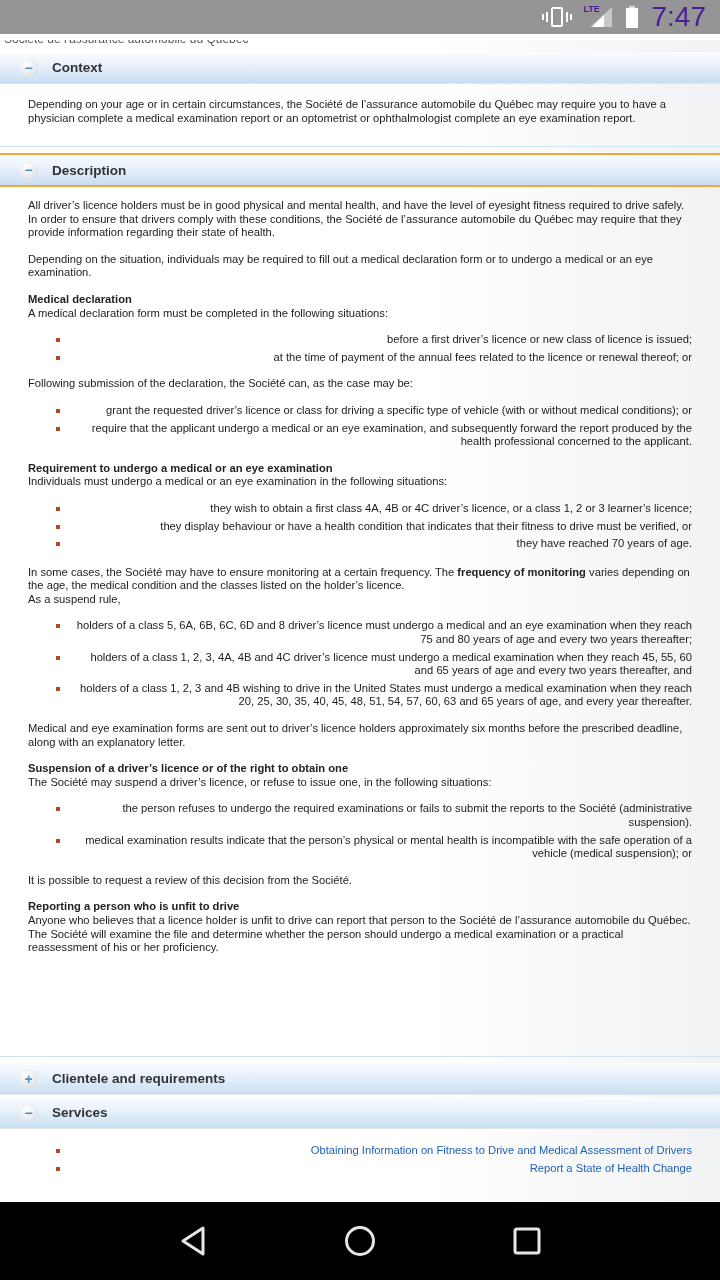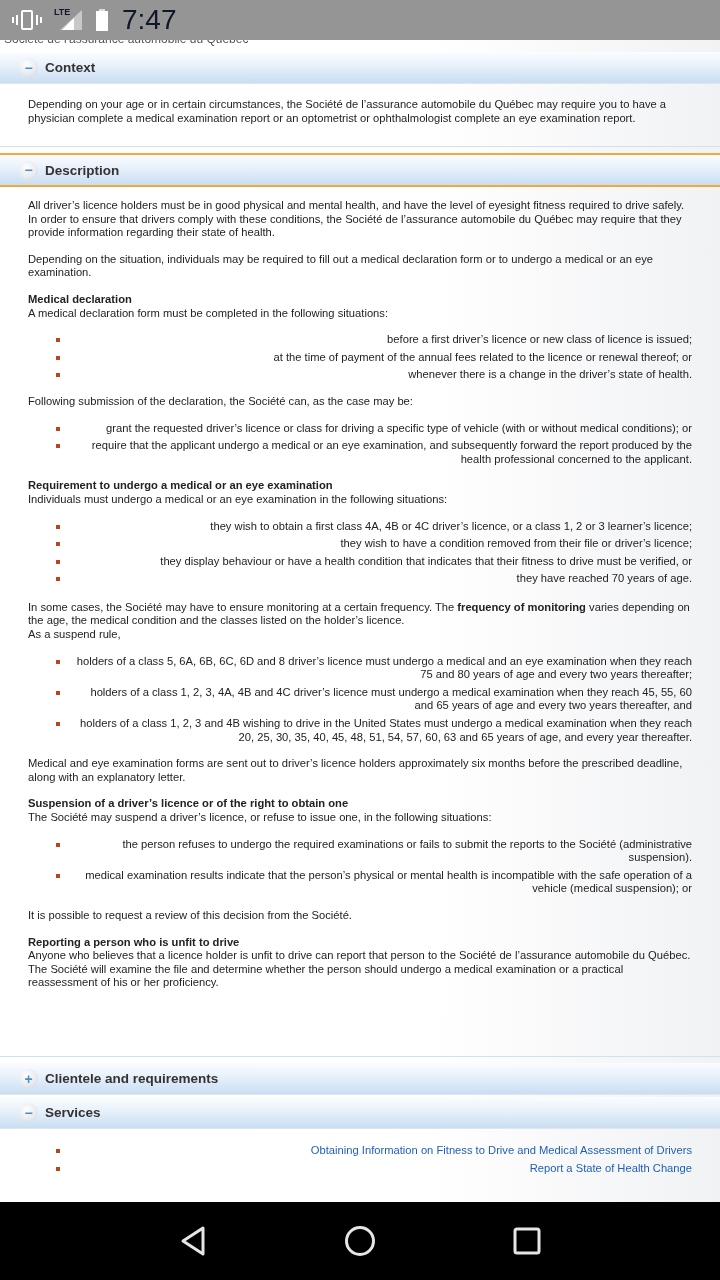--- a/index.html
+++ b/index.html
@@ -1,20 +1,20 @@
 <!DOCTYPE html>
 <html><head>
 <meta charset="utf-8">
 <style>
   * { box-sizing: border-box; margin: 0; padding: 0; }
   html, body { width: 720px; height: 1280px; overflow: hidden; background: #fff; }
   body { font-family: "Liberation Sans", sans-serif; color: #222; position: relative; }
 
   
-  .status-bar { position: absolute; top: 0; left: 0; width: 720px; height: 40px; background: #959595; z-index: 5; display: flex; align-items: center; padding-right: 14px; color: #0f172a; }
+  .status-bar { position: absolute; top: 0; left: 0; width: 720px; height: 34px; background: #959595; z-index: 5; display: flex; align-items: center; justify-content: flex-end; padding-right: 14px; color: #4c1d95; }
   .status-bar .icon { display: inline-flex; align-items: center; margin-left: 12px; }
   .status-bar .time { font-size: 28px; margin-left: 14px; font-family: "Liberation Sans", sans-serif; }
   .vib { position: relative; width: 30px; height: 24px; }
   .vib .body { position: absolute; left: 9px; top: 2px; width: 12px; height: 20px; border: 2px solid #fff; border-radius: 2px; }
   .vib .l1, .vib .r1 { position: absolute; top: 7px; width: 2px; height: 10px; background: #fff; }
   .vib .l1 { left: 4px; } .vib .r1 { left: 24px; }
   .vib .l2, .vib .r2 { position: absolute; top: 9px; width: 2px; height: 6px; background: #fff; }
   .vib .l2 { left: 0px; } .vib .r2 { left: 28px; }
   .lte { position: relative; width: 30px; height: 24px; }
   .lte .lbl { position: absolute; left: 0; top: -1px; font-size: 9px; font-weight: bold; }
@@ -27,21 +27,21 @@
   .page { position: absolute; top: 40px; left: 0; width: 720px; height: 1162px; overflow: hidden; background: linear-gradient(to right, #fff 0%, #fff 60%, #f1f2f4 100%); }
   .cut-text { position: absolute; top: -8px; left: 4px; font-size: 12px; color: #555; white-space: nowrap; }
 
   .sec-head { position: absolute; left: 0; width: 720px; height: 32px; display: flex; align-items: center;
     background: linear-gradient(to bottom, #fbfdff 0%, #e7f0fa 45%, #c9def2 100%);
     border-bottom: 1px solid #dfe6ee; }
   .sec-head.desc { border-top: 2px solid #f0a93a; border-bottom: 2px solid #f0a93a; height: 34px; }
   .toggle { width: 19px; height: 19px; border-radius: 50%; margin-left: 19px;
     background: radial-gradient(circle at 40% 35%, #ffffff 0%, #e6e9ee 60%, #c9ced6 100%);
     display: flex; align-items: center; justify-content: center; font-weight: bold; font-size: 14px; color: #4c8fc8; line-height: 1; }
-  .sec-title { margin-left: 7px; font-size: 13.5px; font-weight: bold; color: #333; }
+  .sec-title { margin-left: 14px; font-size: 13.5px; font-weight: bold; color: #333; }
 
   .sec-body { position: absolute; left: 0; width: 720px; padding: 0 28px; font-size: 11.2px; line-height: 13.6px; color: #222; }
   .sec-body p { margin-bottom: 13px; }
   .sec-body b, .sec-body strong { font-weight: bold; }
   .sec-body ul { list-style: none; margin: 0 0 13px 0; padding-left: 42px; text-align: right; }
   .sec-body li { position: relative; margin-bottom: 4px; }
   .sec-body li::before { content: ""; position: absolute; left: -14px; top: 5px; width: 4px; height: 4px; background: #b8451d; }
   .sec-body .sub { font-weight: bold; }
   .sec-body a { color: #1f5fb8; text-decoration: none; }
 
@@ -95,33 +95,31 @@
 
   <div class="sec-body" style="top:159px;">
     <p>All driver’s licence holders must be in good physical and mental health, and have the level of eyesight fitness required to drive safely. In order to ensure that drivers comply with these conditions, the Société de l’assurance automobile du Québec may require that they provide information regarding their state of health.</p>
     <p>Depending on the situation, individuals may be required to fill out a medical declaration form or to undergo a medical or an eye examination.</p>
 
     <div class="sub">Medical declaration</div>
     <p>A medical declaration form must be completed in the following situations:</p>
     <ul>
       <li>before a first driver’s licence or new class of licence is issued;</li>
       <li>at the time of payment of the annual fees related to the licence or renewal thereof; or</li>
-      <li>whenever there is a change in the driver’s state of health.</li>
     </ul>
     <p>Following submission of the declaration, the Société can, as the case may be:</p>
     <ul>
       <li>grant the requested driver’s licence or class for driving a specific type of vehicle (with or without medical conditions); or</li>
       <li>require that the applicant undergo a medical or an eye examination, and subsequently forward the report produced by the health professional concerned to the applicant.</li>
     </ul>
 
     <div class="sub">Requirement to undergo a medical or an eye examination</div>
     <p>Individuals must undergo a medical or an eye examination in the following situations:</p>
     <ul>
       <li>they wish to obtain a first class 4A, 4B or 4C driver’s licence, or a class 1, 2 or 3 learner’s licence;</li>
-      <li>they wish to have a condition removed from their file or driver’s licence;</li>
       <li>they display behaviour or have a health condition that indicates that their fitness to drive must be verified, or</li>
       <li>they have reached 70 years of age.</li>
     </ul>
 
     <p style="margin-bottom:0;margin-top:15px;"><span>In some cases, the Société may have to ensure monitoring at a certain frequency. The </span><strong>frequency of monitoring</strong><span> varies depending on the age, the medical condition and the classes listed on the holder’s licence.</span></p>
     <p>As a suspend rule,</p>
     <ul>
       <li>holders of a class 5, 6A, 6B, 6C, 6D and 8 driver’s licence must undergo a medical and an eye examination when they reach 75 and 80 years of age and every two years thereafter;</li>
       <li>holders of a class 1, 2, 3, 4A, 4B and 4C driver’s licence must undergo a medical examination when they reach 45, 55, 60 and 65 years of age and every two years thereafter, and</li>
       <li>holders of a class 1, 2, 3 and 4B wishing to drive in the United States must undergo a medical examination when they reach 20, 25, 30, 35, 40, 45, 48, 51, 54, 57, 60, 63 and 65 years of age, and every year thereafter.</li>

